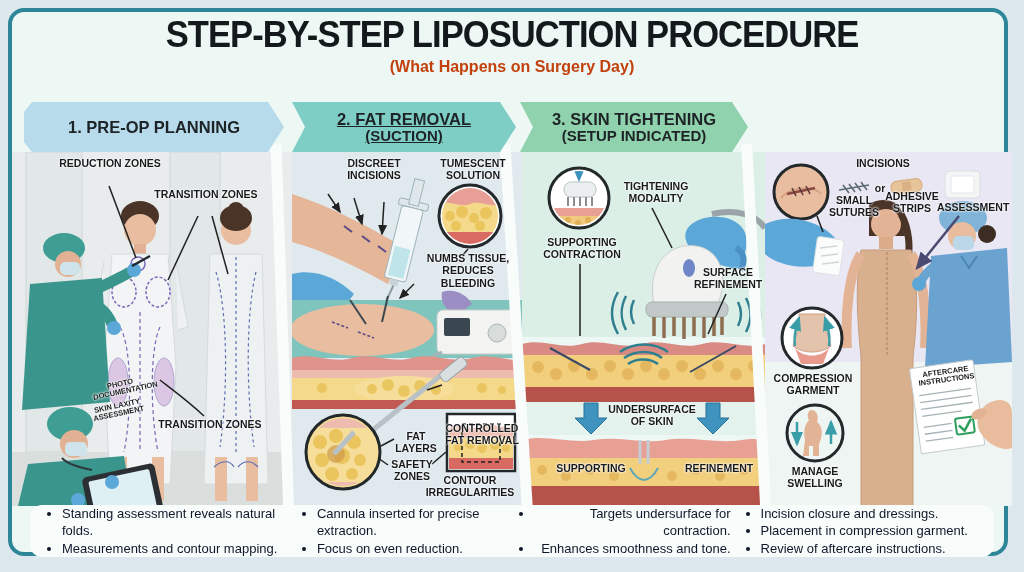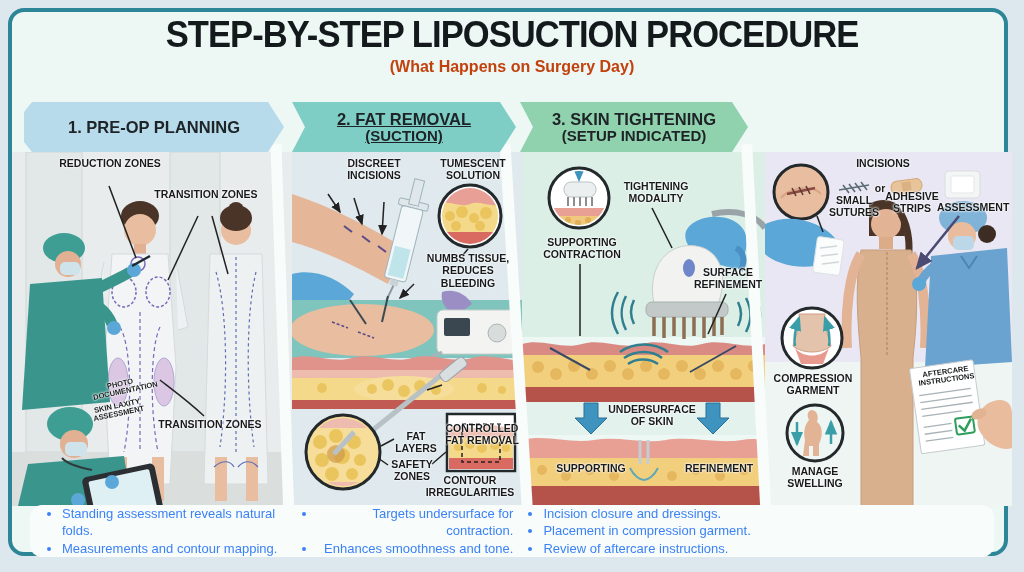--- a/index.html
+++ b/index.html
@@ -36,21 +36,21 @@
   .lbl.small{font-size:7.5px;line-height:1.1;}
   .divider{position:absolute;top:144px;width:11px;height:376px;background:#f8fcfb;z-index:2;}
   .d1{left:277px;transform:rotate(-2deg);}
   .d2{left:511px;transform:rotate(-3.5deg);}
   .d3{left:751px;transform:rotate(-3deg);}
   .bullets-strip{position:absolute;left:30px;top:505px;width:964px;height:52px;
        background:#f8fcfb;border-radius:12px;display:flex;align-items:center;
        box-sizing:border-box;padding:4px 10px;z-index:6;}
   .bcol{box-sizing:border-box;padding:0 8px;}
   .bcol ul{margin:0;padding-left:14px;}
-  .bcol li{font-size:13px;line-height:1.32;color:#3b82f6;font-weight:400;}
+  .bcol li{font-size:13px;line-height:1.32;color:#0f172a;font-weight:400;}
   .c1{width:27%;} .c2{width:23%;} .c3{width:24%;text-align:right;} .c4{width:26%;}
 </style>
 </head>
 <body>
 
 <div class="stage">
   <div class="frame"></div>
 
   <div class="title">STEP-BY-STEP LIPOSUCTION PROCEDURE</div>
   <div class="subtitle">(What Happens on Surgery Day)</div>
@@ -556,20 +556,26 @@
   <div class="divider d2"></div>
   <div class="divider d3"></div>
 
   <div class="bullets-strip">
     <div class="bcol c1">
       <ul>
         <li>Standing assessment reveals natural folds.</li>
         <li>Measurements and contour mapping.</li>
       </ul>
     </div>
+    <div class="bcol c2">
+      <ul>
+        <li>Cannula inserted for precise extraction.</li>
+        <li>Focus on even reduction.</li>
+      </ul>
+    </div>
     <div class="bcol c3">
       <ul>
         <li>Targets undersurface for contraction.</li>
         <li>Enhances smoothness and tone.</li>
       </ul>
     </div>
     <div class="bcol c4">
       <ul>
         <li>Incision closure and dressings.</li>
         <li>Placement in compression garment.</li>

